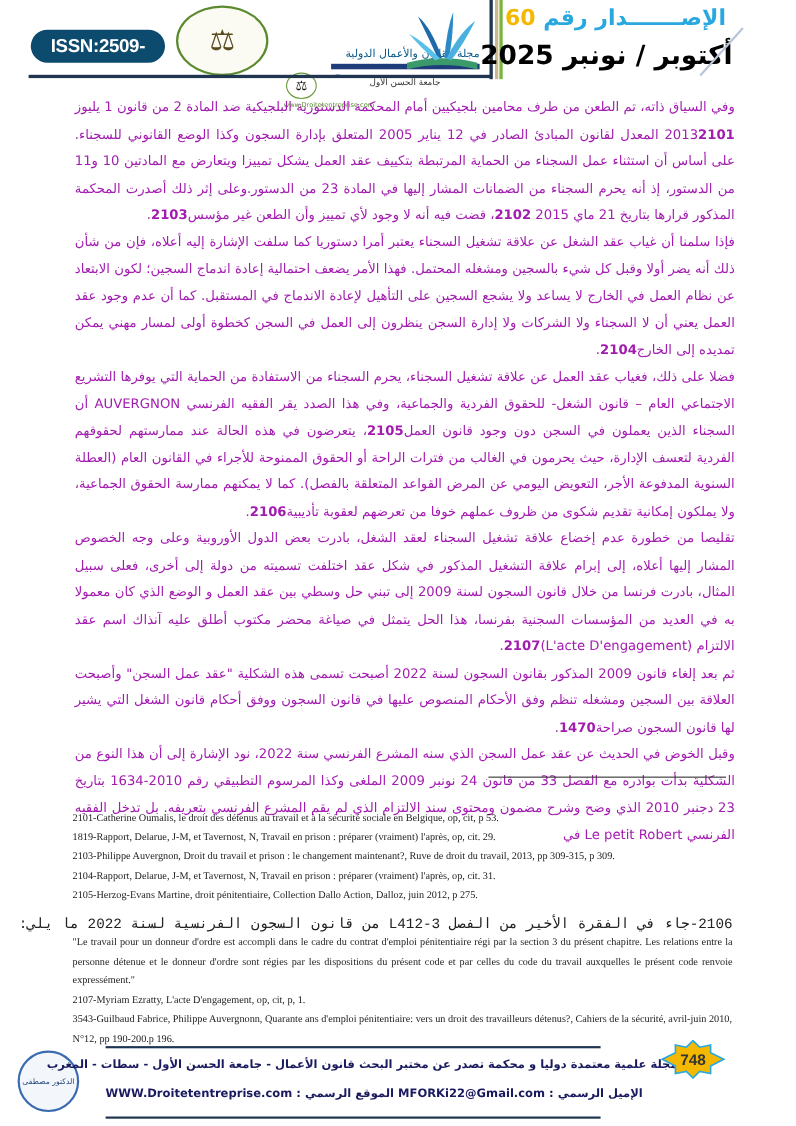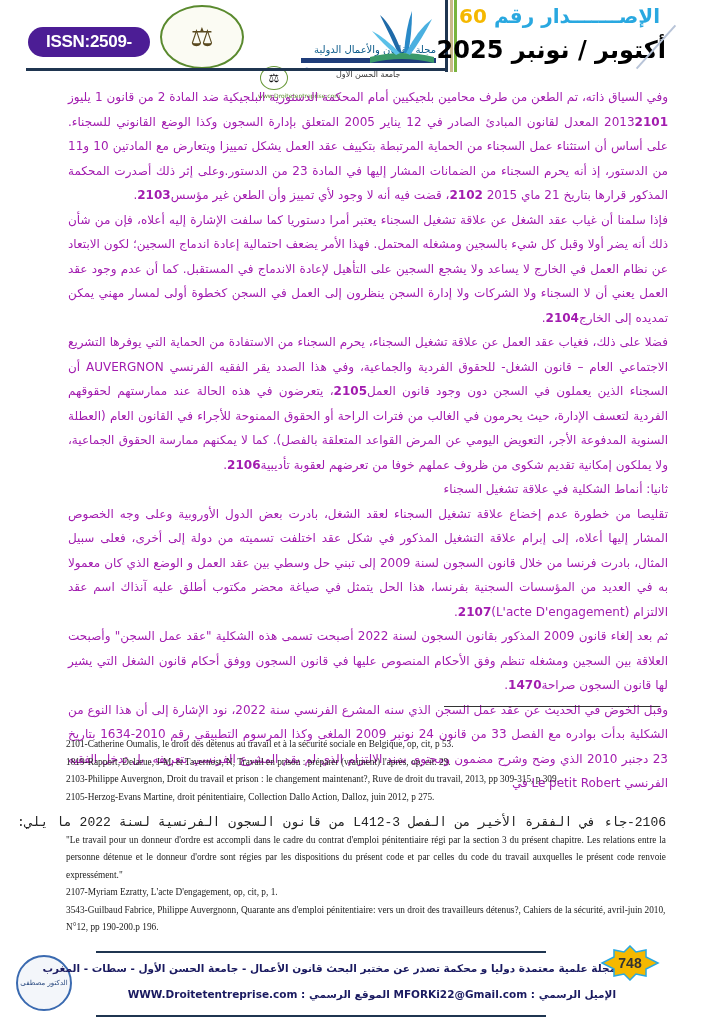--- a/index.html
+++ b/index.html
@@ -1,18 +1,18 @@
 <!DOCTYPE html>
 <html><head>
 <meta charset="utf-8">
 <style>
   html, body { margin:0; padding:0; background:#fff; }
   body { width:724px; height:1024px; position:relative; overflow:hidden; font-family:"DejaVu Sans", sans-serif; color:#111; }
   .header { position:absolute; left:0; top:0; width:724px; height:75px; }
-  .issn { position:absolute; left:28px; top:27px; width:122px; height:30px; background:#4c1d95; border-radius:15px; color:#fff; font-family:"Liberation Sans", sans-serif; font-size:17px; line-height:30px; text-align:center; font-weight:bold; letter-spacing:-0.3px; }
+  .issn { position:absolute; left:28px; top:27px; width:122px; height:30px; background:#0c4a6e; border-radius:15px; color:#fff; font-family:"Liberation Sans", sans-serif; font-size:17px; line-height:30px; text-align:center; font-weight:bold; letter-spacing:-0.3px; }
   .logo-circle { position:absolute; left:160px; top:5px; width:80px; height:60px; border:2px solid #5a8a2e; border-radius:50%; display:flex; align-items:center; justify-content:center; font-size:26px; color:#5a4a20; background:#fbfbf3; }
   .journal-banner { position:absolute; left:256px; top:8px; width:180px; height:55px;margin-top:36px; }
   .jb-title { position:absolute; right:0; top:0; font-size:10px; color:#0a5a8a; direction:rtl; white-space:nowrap; }
   .jb-strip { position:absolute; right:0; top:14px; width:135px; height:5px; background:#1f3d7a; }
   .jb-mini { position:absolute; left:4px; top:22px; width:26px; height:22px; border:1px solid #6a9a3a; border-radius:50%; font-size:12px; text-align:center; line-height:22px; }
   .jb-icon { position:absolute; left:44px; top:22px; font-size:14px; color:#2a5abf; }
   .jb-univ { position:absolute; left:80px; top:26px; font-size:8px; color:#333; direction:rtl; }
   .jb-url { position:absolute; left:2px; top:48px; font-size:6px; color:#5a8a2e; white-space:nowrap; }
   .book-logo { position:absolute; left:362px; top:5px; width:80px; height:65px; }
   .header-rule { position:absolute; left:26px; top:68px; width:420px; height:3px; background:#1f3550; }
@@ -31,21 +31,21 @@
   .fn-rule { position:absolute; left:444px; top:706px; width:216px; height:1px; background:#333; }
   .footnotes { position:absolute; left:66px; top:722px; width:600px; font-family:"Liberation Serif", serif; font-size:9.3px; color:#222;margin-top:14px; }
   .fn { height:17.5px; line-height:17.5px; white-space:nowrap; }
   .fn-ar { direction:rtl; text-align:left; font-family:Liberation Mono, monospace; font-size:13px; margin-top:8px; }
   .fn-quote { line-height:17.5px; text-align:justify; }
 
   .footer-top-rule { position:absolute; left:96px; top:951px; width:450px; height:2px; background:#1f3550; }
   .footer-bottom-rule { position:absolute; left:96px; top:1015px; width:450px; height:2px; background:#1f3550; }
   .footer-seal { position:absolute; left:16px; top:955px; width:52px; height:52px; border:2px solid #3a6ab0; border-radius:50%; background:#f3f6fa; font-size:7px; text-align:center; line-height:52px; color:#2a4a80; }
   .footer-line1 { position:absolute; left:96px; top:962px; width:520px; text-align:right; direction:rtl; font-size:10.5px; font-weight:bold; color:#1a1a60; white-space:nowrap; }
-  .footer-line2 { position:absolute; left:96px; top:988px; width:520px; text-align:right; direction:rtl; font-size:10.5px; font-weight:bold; color:#1a1a60; white-space:nowrap; }
+  .footer-line2 { position:absolute; left:96px; top:988px; width:520px; text-align:left; direction:rtl; font-size:10.5px; font-weight:bold; color:#1a1a60; white-space:nowrap; }
   .page-badge { position:absolute; left:600px; top:945px; width:60px; height:36px; }
   .page-num { position:absolute; left:0; top:0; width:60px; height:36px; line-height:36px; text-align:center; font-family:"Liberation Sans", sans-serif; font-weight:bold; font-size:14px; color:#333; }
 </style>
 </head>
 <body>
 
 <div class="header">
   <div class="issn">ISSN:2509-0291</div>
   <div class="logo-circle">
     <span>⚖</span>
@@ -82,36 +82,36 @@
 <div class="content">
   <p>
     <span>وفي السياق ذاته، تم الطعن من طرف محامين بلجيكيين أمام المحكمة الدستورية البلجيكية ضد المادة 2 من قانون 1 يليوز 2013</span><b>2101</b><span> المعدل لقانون المبادئ الصادر في 12 يناير 2005 المتعلق بإدارة السجون وكذا الوضع القانوني للسجناء. على أساس أن استثناء عمل السجناء من الحماية المرتبطة بتكييف عقد العمل يشكل تمييزا ويتعارض مع المادتين 10 و11 من الدستور، إذ أنه يحرم السجناء من الضمانات المشار إليها في المادة 23 من الدستور.وعلى إثر ذلك أصدرت المحكمة المذكور قرارها بتاريخ 21 ماي 2015 </span><b>2102</b><span>، قضت فيه أنه لا وجود لأي تمييز وأن الطعن غير مؤسس</span><b>2103</b>.
   </p>
   <p>
     <span>فإذا سلمنا أن غياب عقد الشغل عن علاقة تشغيل السجناء يعتبر أمرا دستوريا كما سلفت الإشارة إليه أعلاه، فإن من شأن ذلك أنه يضر أولا وقبل كل شيء بالسجين ومشغله المحتمل. فهذا الأمر يضعف احتمالية إعادة اندماج السجين؛ لكون الابتعاد عن نظام العمل في الخارج لا يساعد ولا يشجع السجين على التأهيل لإعادة الاندماج في المستقبل. كما أن عدم وجود عقد العمل يعني أن لا السجناء ولا الشركات ولا إدارة السجن ينظرون إلى العمل في السجن كخطوة أولى لمسار مهني يمكن تمديده إلى الخارج</span><b>2104</b>.
   </p>
   <p>
     <span>فضلا على ذلك، فغياب عقد العمل عن علاقة تشغيل السجناء، يحرم السجناء من الاستفادة من الحماية التي يوفرها التشريع الاجتماعي العام – قانون الشغل- للحقوق الفردية والجماعية، وفي هذا الصدد يقر الفقيه الفرنسي AUVERGNON أن السجناء الذين يعملون في السجن دون وجود قانون العمل</span><b>2105</b><span>، يتعرضون في هذه الحالة عند ممارستهم لحقوقهم الفردية لتعسف الإدارة، حيث يحرمون في الغالب من فترات الراحة أو الحقوق الممنوحة للأجراء في القانون العام (العطلة السنوية المدفوعة الأجر، التعويض اليومي عن المرض القواعد المتعلقة بالفصل). كما لا يمكنهم ممارسة الحقوق الجماعية، ولا يملكون إمكانية تقديم شكوى من ظروف عملهم خوفا من تعرضهم لعقوبة تأديبية</span><b>2106</b>.
   </p>
-  <p class="subhead">ثانيا: أنماط الشكلية في علاقة تشغيل السجناء</p>
   <p>
     <span>تقليصا من خطورة عدم إخضاع علاقة تشغيل السجناء لعقد الشغل، بادرت بعض الدول الأوروبية وعلى وجه الخصوص المشار إليها أعلاه، إلى إبرام علاقة التشغيل المذكور في شكل عقد اختلفت تسميته من دولة إلى أخرى، فعلى سبيل المثال، بادرت فرنسا من خلال قانون السجون لسنة 2009 إلى تبني حل وسطي بين عقد العمل و الوضع الذي كان معمولا به في العديد من المؤسسات السجنية بفرنسا، هذا الحل يتمثل في صياغة محضر مكتوب أطلق عليه آنذاك اسم عقد الالتزام (L'acte D'engagement)</span><b>2107</b>.
   </p>
   <p>
     <span>ثم بعد إلغاء قانون 2009 المذكور بقانون السجون لسنة 2022 أصبحت تسمى هذه الشكلية "عقد عمل السجن" وأصبحت العلاقة بين السجين ومشغله تنظم وفق الأحكام المنصوص عليها في قانون السجون ووفق أحكام قانون الشغل التي يشير لها قانون السجون صراحة</span><b>1470</b>.
   </p>
   <p>وقبل الخوض في الحديث عن عقد عمل السجن الذي سنه المشرع الفرنسي سنة 2022، نود الإشارة إلى أن هذا النوع من الشكلية بدأت بوادره مع الفصل 33 من قانون 24 نونبر 2009 الملغى وكذا المرسوم التطبيقي رقم 2010-1634 بتاريخ 23 دجنبر 2010 الذي وضح وشرح مضمون ومحتوى سند الالتزام الذي لم يقم المشرع الفرنسي بتعريفه. بل تدخل الفقيه الفرنسي Le petit Robert في</p>
 </div>
 
 <div class="fn-rule"></div>
 
 <div class="footnotes">
   <div class="fn">2101-Catherine Oumalis, le droit des détenus au travail et à la sécurité sociale en Belgique, op, cit, p 53.</div>
   <div class="fn">1819-Rapport, Delarue, J-M, et Tavernost, N, Travail en prison : préparer (vraiment) l'après, op, cit. 29.</div>
   <div class="fn">2103-Philippe Auvergnon, Droit du travail et prison : le changement maintenant?, Ruve de droit du travail, 2013, pp 309-315, p 309.</div>
+  <div class="fn">2104-Rapport, Delarue, J-M, et Tavernost, N, Travail en prison : préparer (vraiment) l'après, op, cit. 31.</div>
   <div class="fn">2105-Herzog-Evans Martine, droit pénitentiaire, Collection Dallo Action, Dalloz, juin 2012, p 275.</div>
   <div class="fn fn-ar">2106-جاء في الفقرة الأخير من الفصل 3-L412 من قانون السجون الفرنسية لسنة 2022 ما يلي:</div>
   <div class="fn-quote">"Le travail pour un donneur d'ordre est accompli dans le cadre du contrat d'emploi pénitentiaire régi par la section 3 du présent chapitre. Les relations entre la personne détenue et le donneur d'ordre sont régies par les dispositions du présent code et par celles du code du travail auxquelles le présent code renvoie expressément."</div>
   <div class="fn">2107-Myriam Ezratty, L'acte D'engagement, op, cit, p, 1.</div>
   <div class="fn">3543-Guilbaud Fabrice, Philippe Auvergnonn, Quarante ans d'emploi pénitentiaire: vers un droit des travailleurs détenus?, Cahiers de la sécurité, avril-juin 2010,</div>
   <div class="fn">N°12, pp 190-200.p 196.</div>
 </div>
 
 <div class="footer-seal">الدكتور مصطفى الفوركي</div>
 <div class="footer-top-rule"></div>

